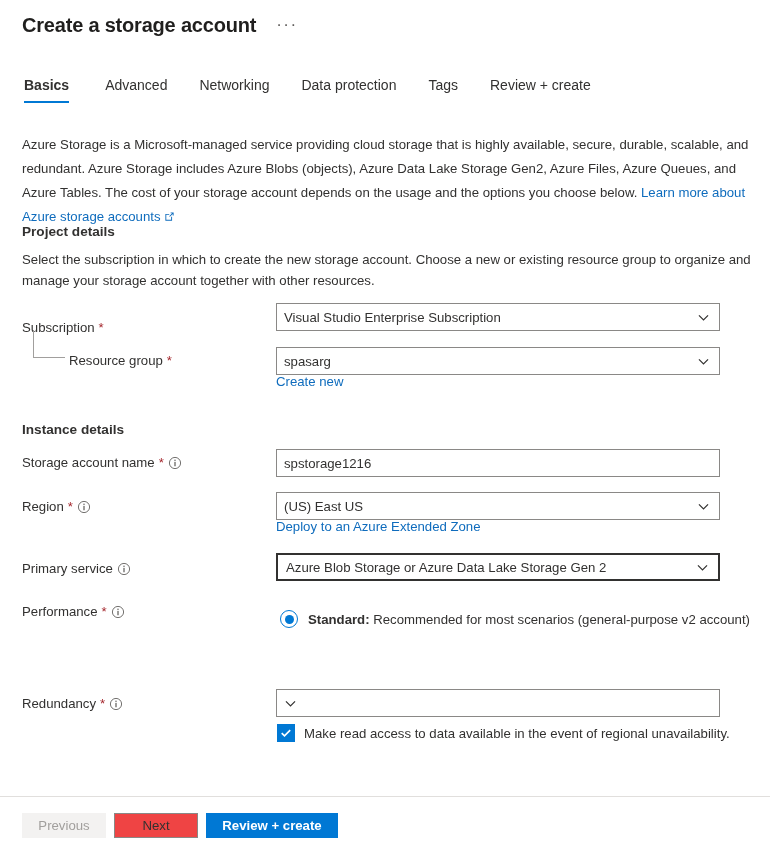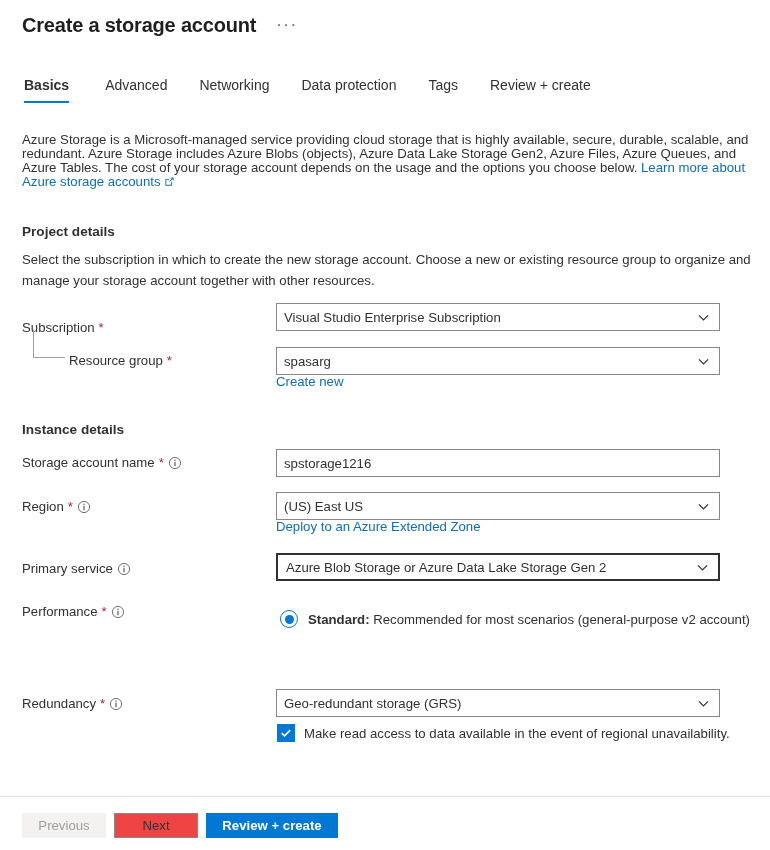--- a/index.html
+++ b/index.html
@@ -43,21 +43,21 @@
   .tab:first-child .tab-inner { padding-left: 2px; padding-right: 20px; }
   .tab.active { font-weight: 600; }
   .tab.active::after {
     content: ""; position: absolute; left: 2px; right: 20px; bottom: 0;
     height: 2px; background: #0078d4;
   }
 
   
   .intro {
     position: absolute; left: 22px; top: 133px; width: 738px;
-    font-size: 13.2px; line-height: 14px; color: #323130;
+    font-size: 13.2px; line-height: 24px; color: #323130;
   }
   a.link { color: #0f6cbd; text-decoration: none; cursor: pointer; }
   .ext-icon {
     display: inline-block; width: 11px; height: 11px;
     vertical-align: -1px; margin-left: 3px;
   }
 
   .section-head {
     position: absolute; left: 22px;
     font-size: 13.6px; font-weight: 700; color: #323130;
@@ -289,21 +289,20 @@
   <div class="row-label" style="left:22px; top:696px">
     <span>Redundancy</span>
     <span class="req">*</span>
     <svg class="info-icon" viewBox="0 0 16 16">
         <circle cx="8" cy="8" r="6.4" fill="none" stroke="#605e5c" stroke-width="1"></circle>
         <circle cx="8" cy="4.9" r="0.85" fill="#605e5c"></circle>
         <rect x="7.3" y="6.7" width="1.4" height="5" fill="#605e5c"></rect>
       </svg>
   </div>
   <div class="field" style="top:689px">
-    <span class="val">Geo-redundant storage (GRS)</span>
     <svg class="chev" viewBox="0 0 12 12">
         <path d="M1.8 4 6 8.2 10.2 4" fill="none" stroke="#323130" stroke-width="1.1"></path>
       </svg>
   </div>
   <div class="check-row" style="top:724px">
     <span class="checkbox">
       <svg width="12" height="12" viewBox="0 0 12 12">
           <path d="M1.7 6.1 4.5 8.9 10.2 3.1" fill="none" stroke="#ffffff" stroke-width="1.6"></path>
         </svg>
     </span>

